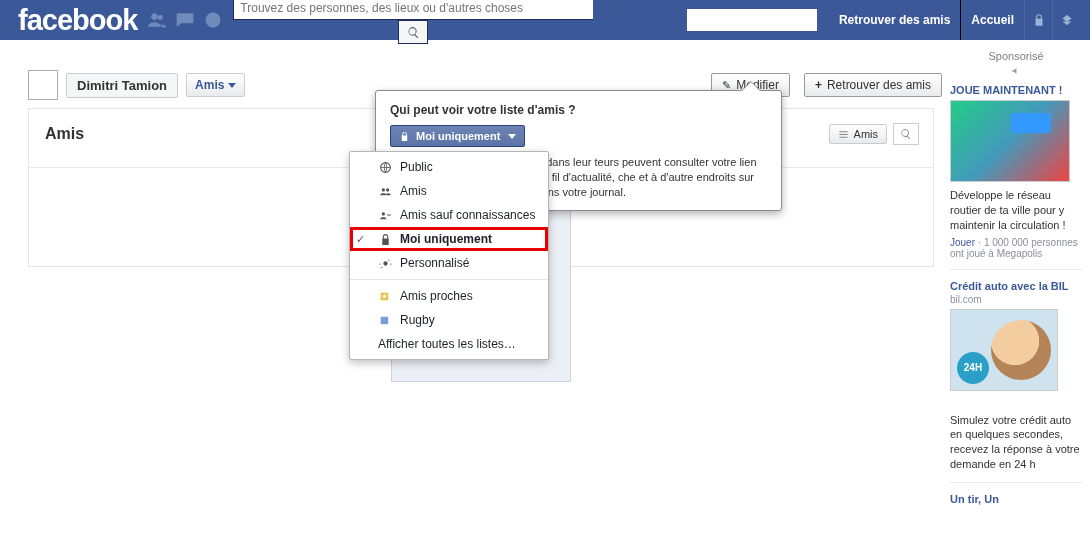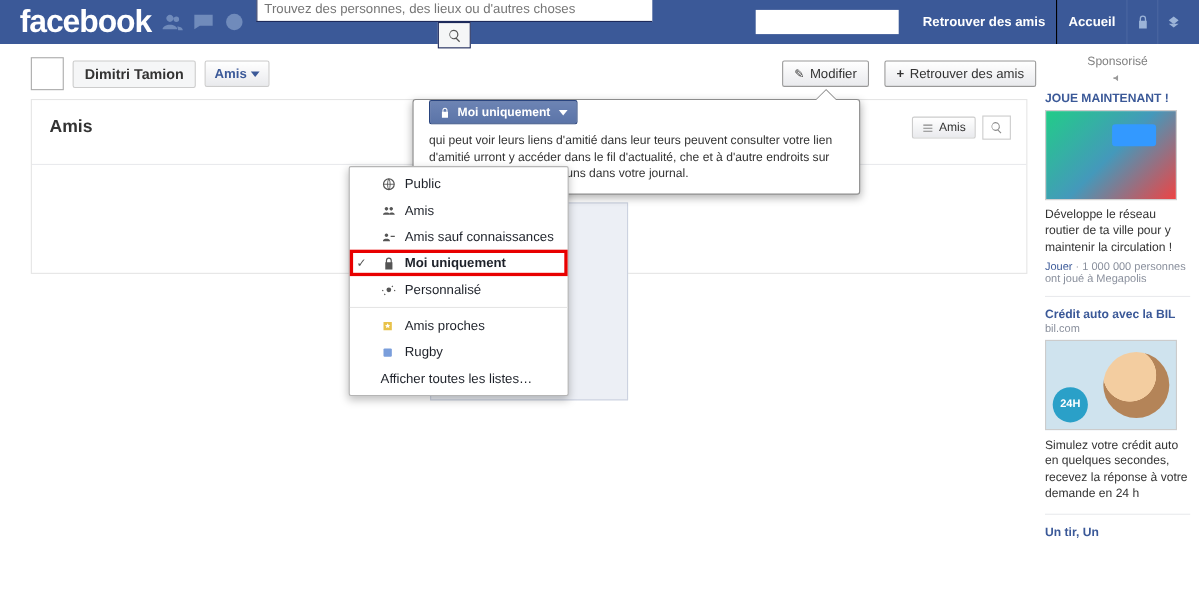--- a/index.html
+++ b/index.html
@@ -15,21 +15,21 @@
   .searchbtn { width:30px; height:24px; background:#f5f6f7; border:1px solid #1d2a5b; display:flex; align-items:center; justify-content:center; cursor:pointer; }
   .topgap { flex:1; }
   .top-blank { width:130px; height:22px; background:#fff; margin-right:12px; }
   .toplink { color:#fff; font-weight:bold; font-size:12px; padding:0 10px; border-left:1px solid #000000; height:40px; display:flex; align-items:center; cursor:pointer; }
   .toplink.first { border-left:none; }
   .toplock { width:28px; display:flex; align-items:center; justify-content:center; border-left:1px solid #4b67a1; height:40px; }
   .topgear { width:28px; display:flex; align-items:center; justify-content:center; border-left:1px solid #4b67a1; height:40px; }
 
   
   .page { display:flex; }
-  .maincol { width: 944px; padding: 6px 0 0 18px; }
+  .maincol { width: 944px; padding: 6px 0 0 18px; margin-top: 18px; }
   .rightcol { width: 146px; padding: 10px 8px 0 6px; font-size:11px; color:#333; }
 
   
   .profrow { display:flex; align-items:center; gap:8px; padding: 6px 2px 8px 10px; }
   .avatar { width:30px; height:30px; border:1px solid #aaa; background:#fff; }
   .namebtn { border:1px solid #ccc; background:#f5f6f7; padding:4px 10px; font-weight:bold; font-size:13px; border-radius:2px; cursor:pointer; }
   .amisbtn { border:1px solid #ccc; border-radius:2px; background:linear-gradient(#fff,#e9eaed); padding:4px 8px; font-size:12px; display:flex; align-items:center; gap:4px; cursor:pointer; color:#3b5998; font-weight:bold; }
   .amisbtn .caret { width:0; height:0; border-left:4px solid transparent; border-right:4px solid transparent; border-top:5px solid #3b5998; }
   .profspacer { flex:1; }
   .stdbtn { border:1px solid #999; border-radius:2px; background:linear-gradient(#fff,#e9eaed); padding:4px 10px; font-size:12px; display:flex; align-items:center; gap:5px; cursor:pointer; color:#333; margin-left:6px; }
@@ -51,37 +51,37 @@
   .popover .arrow { position:absolute; top:-10px; right:20px; width:0; height:0; border-left:10px solid transparent; border-right:10px solid transparent; border-bottom:10px solid #8c8c8c; }
   .popover .arrow::after { content:""; position:absolute; top:1px; left:-9px; width:0; height:0; border-left:9px solid transparent; border-right:9px solid transparent; border-bottom:9px solid #fff; }
   .popover .q { font-weight:bold; font-size:12px; padding:12px 14px 8px 14px; color:#333; }
   .drop-sel { margin: 0 0 8px 14px; display:inline-flex; align-items:center; gap:6px; background:linear-gradient(#6d84b4,#5b74a8); border:1px solid #29447e; color:#fff; font-weight:bold; font-size:11px; padding:4px 8px; border-radius:2px; cursor:pointer; position:relative; }
   .drop-sel .caret { width:0; height:0; border-left:4px solid transparent; border-right:4px solid transparent; border-top:5px solid #fff; margin-left:2px; }
   .pbody { padding: 0 14px 10px 14px; color:#333; line-height:1.35; font-size:11px; }
   .pfoot { border-top:1px solid #e5e5e5; padding:8px 10px; display:flex; justify-content:flex-end; background:#f5f6f7; border-bottom-left-radius:3px; border-bottom-right-radius:3px; }
   .closebtn { background:linear-gradient(#6d84b4,#5b74a8); border:1px solid #29447e; color:#fff; font-weight:bold; font-size:11px; padding:4px 12px; border-radius:2px; cursor:pointer; }
 
   
-  .menu { position:absolute; left:317px; top:151px; width:200px; background:#fff; border:1px solid #b5b5b5; border-radius:2px; box-shadow: 0 3px 8px rgba(0,0,0,.25); z-index:30; padding:3px 0; font-size:12px; }
+  .menu { position:absolute; left:349px; top:151px; width:200px; background:#fff; border:1px solid #b5b5b5; border-radius:2px; box-shadow: 0 3px 8px rgba(0,0,0,.25); z-index:30; padding:3px 0; font-size:12px; }
   .menu .item { padding:5px 10px 5px 28px; position:relative; display:flex; align-items:center; gap:8px; cursor:pointer; color:#1d2129; }
   .menu .item .chk { position:absolute; left:6px; top:6px; color:#555; font-size:11px; }
   .menu .sep { height:1px; background:#e5e5e5; margin:4px 0; }
   .menu .item.selected { border:3px solid #e80000; padding:2px 7px 2px 25px; }
   .menu .item.selected .chk { left:3px; top:3px; }
   .menu .item .mic { width:14px; height:14px; display:inline-flex; align-items:center; justify-content:center; }
 
   
   .sponshead { color:#7f7f7f; font-size:11px; margin-bottom:8px; display:flex; align-items:center; gap:4px;flex-direction:column; }
   .sponslink { color:#3b5998; font-weight:bold; font-size:11px; display:block; margin-bottom:2px; }
   .adimg1 { width:120px; height:82px; background:linear-gradient(135deg,#2c8,#49b,#e44); border:1px solid #ccc; margin:4px 0 6px 0; position:relative; }
   .adimg1::after{ content:""; position:absolute; right:18px; top:12px; width:40px; height:20px; background:#39f; border-radius:3px; }
   .adtxt { font-size:11px; color:#333; line-height:1.35; margin-bottom:4px; }
   .adsub { color:#898f9c; font-size:10px; }
   .sep2 { height:1px; background:#e9eaed; margin:10px 0; }
-  .adimg2 { width:120px; height:82px; background:#cfe3ee; border:1px solid #ccc; margin:4px 0 7px 0; position:relative; overflow:hidden; }
+  .adimg2 { width:108px; height:82px; background:#cfe3ee; border:1px solid #ccc; margin:4px 0 22px 0; position:relative; overflow:hidden; }
   .adimg2 .badge { position:absolute; left:6px; bottom:6px; width:32px; height:32px; border-radius:50%; background:#2aa0c8; color:#fff; font-weight:bold; font-size:10px; display:flex; align-items:center; justify-content:center; }
   .adimg2 .face { position:absolute; right:6px; top:10px; width:60px; height:60px; border-radius:50%; background: radial-gradient(circle at 40% 35%, #f3cda0 0 45%, #b48458 46% 100%); }
 
   
   svg { display:block; }
 </style>
 </head>
 <body>
 
 <div class="topbar">
@@ -196,20 +196,21 @@
     </div>
     <div class="adtxt">Simulez votre crédit auto en quelques secondes, recevez la réponse à votre demande en 24 h</div>
 
     <div class="sep2"></div>
     <a class="sponslink">Un tir, Un</a>
   </div>
 </div>
 
 <div class="popover">
   <div class="arrow"></div>
+  <div class="q">Qui peut voir votre liste d'amis ?</div>
   <div class="drop-sel">
     <svg viewBox="0 0 24 24" width="11" height="11" fill="#fff">
         <path d="M12 2a5 5 0 015 5v3h1v12H6V10h1V7a5 5 0 015-5zm0 2a3 3 0 00-3 3v3h6V7a3 3 0 00-3-3z"></path>
       </svg>
     <span>Moi uniquement</span>
     <span class="caret"></span>
   </div>
   <div class="pbody">qui peut voir leurs liens d'amitié dans leur teurs peuvent consulter votre lien d'amitié urront y accéder dans le fil d'actualité, che et à d'autre endroits sur Facebook. Ils amis communs dans votre journal.</div>
 </div>
 

